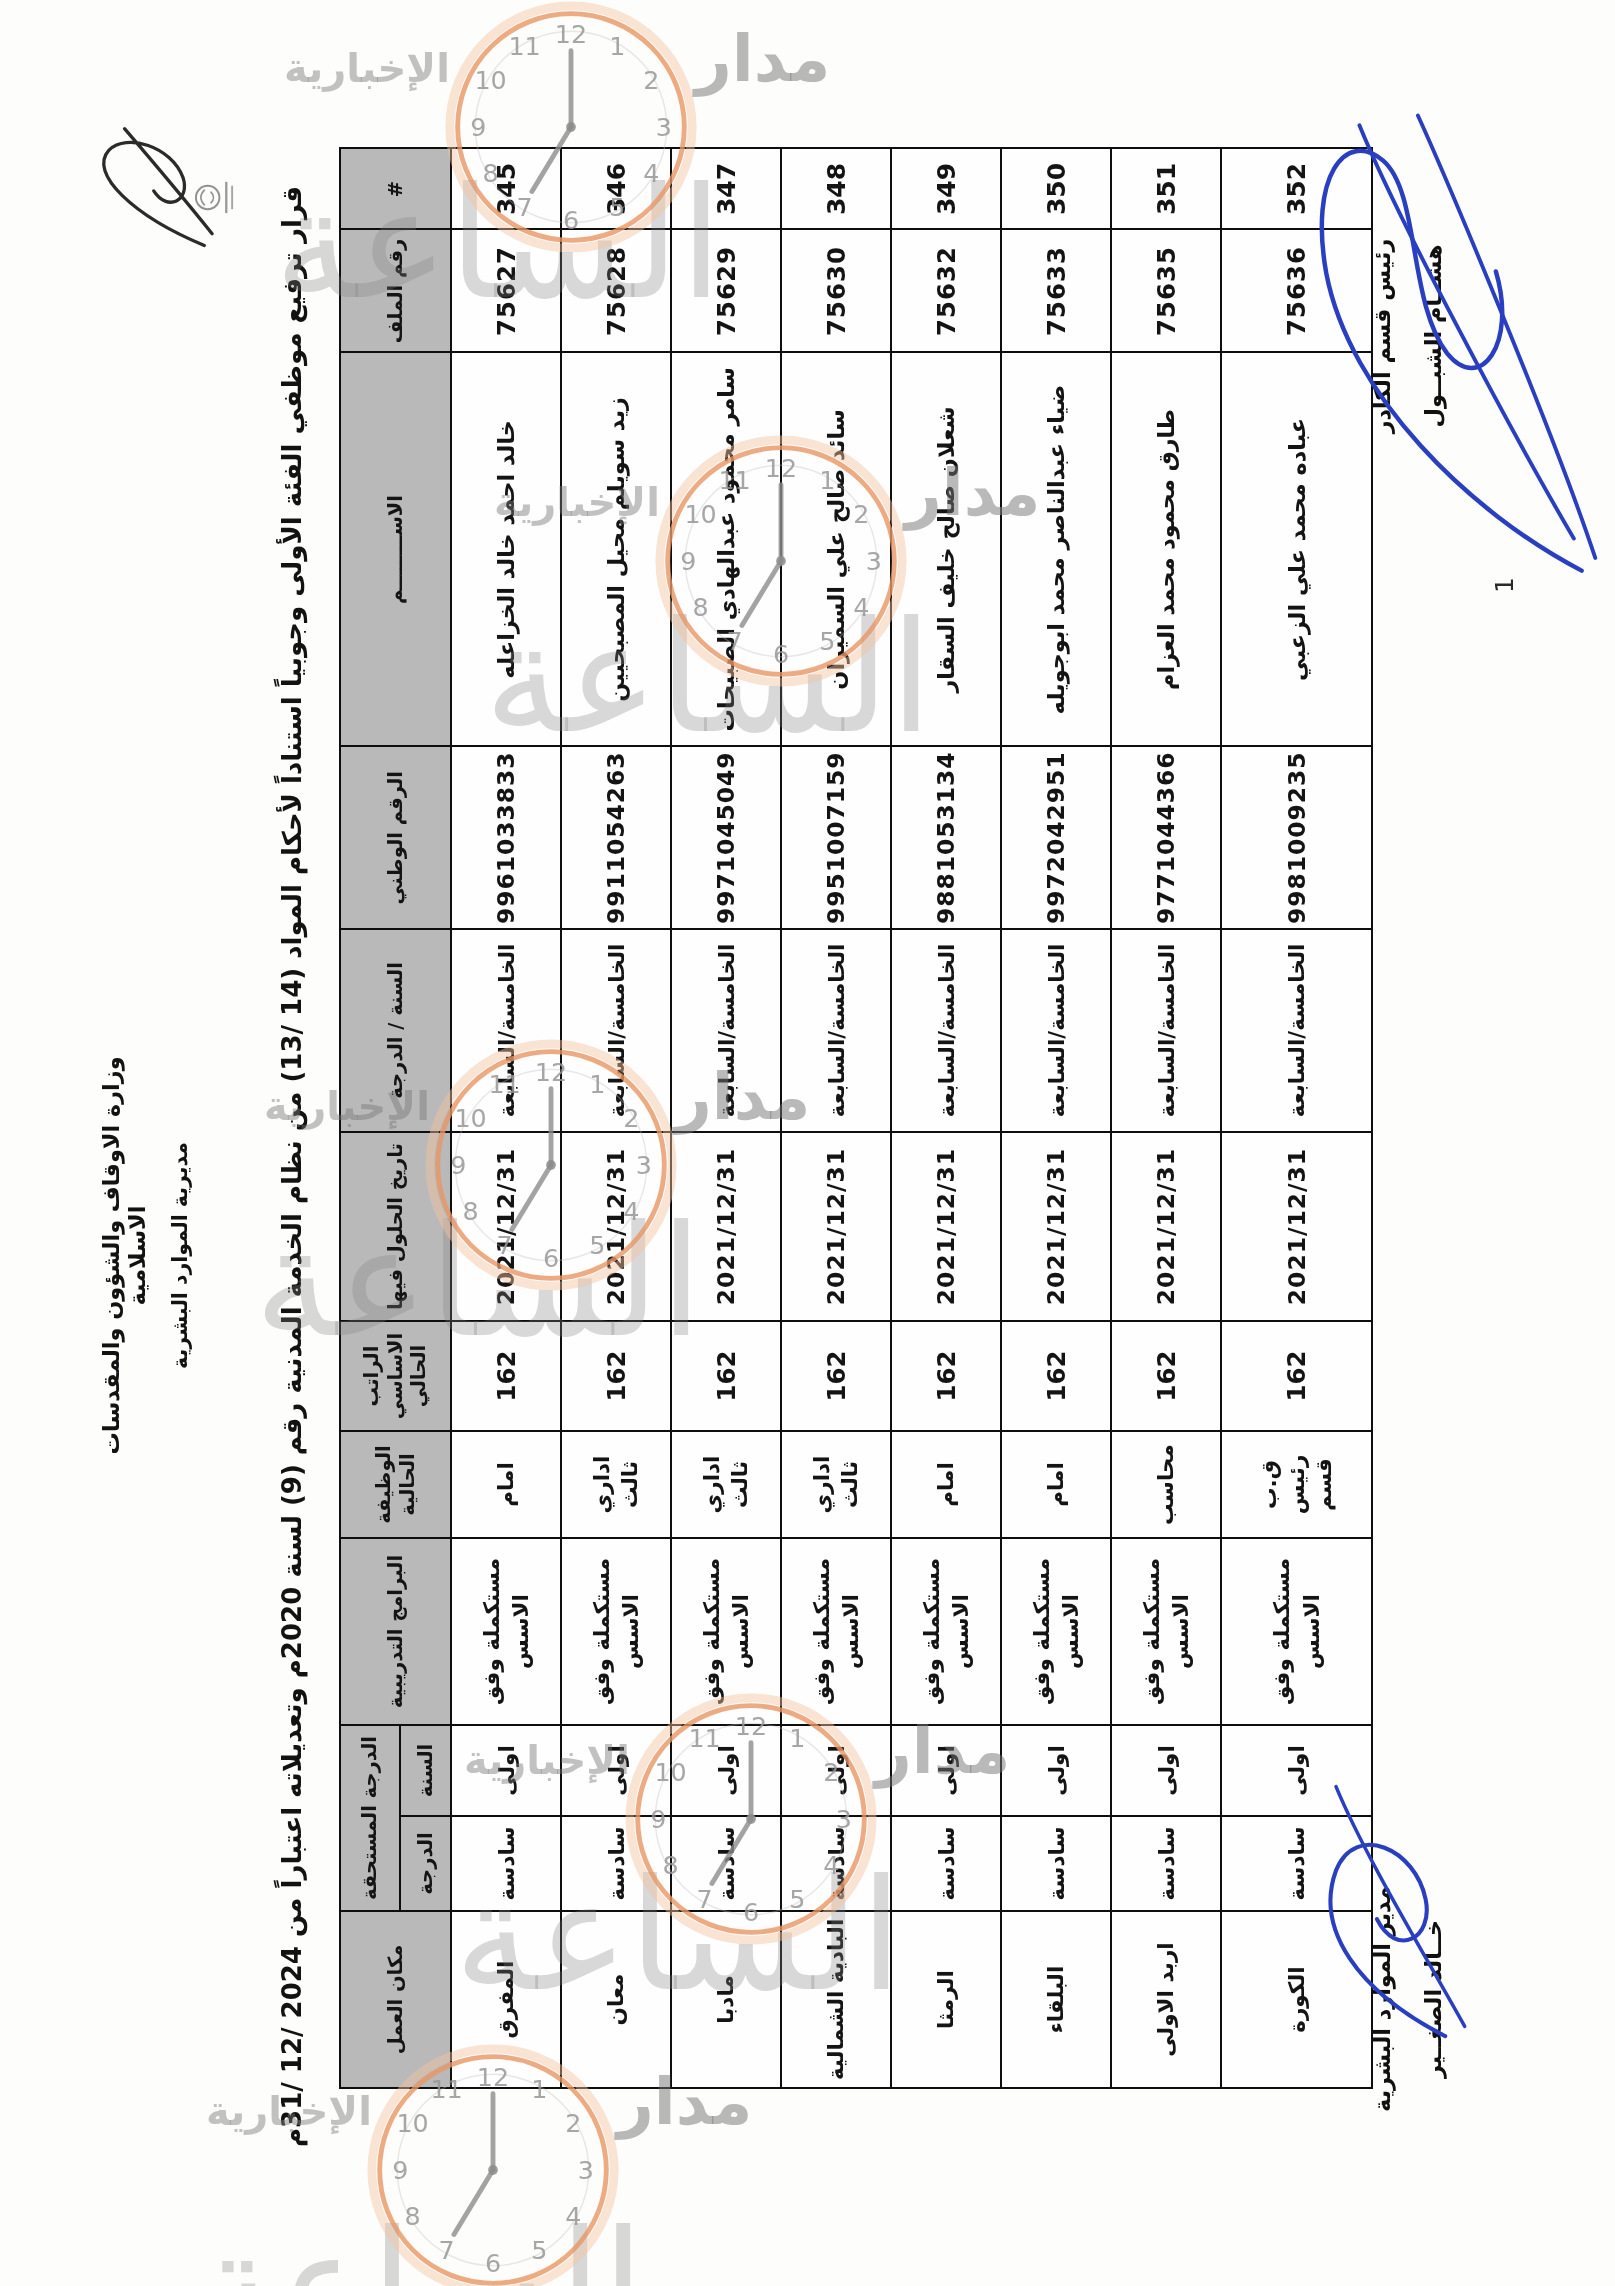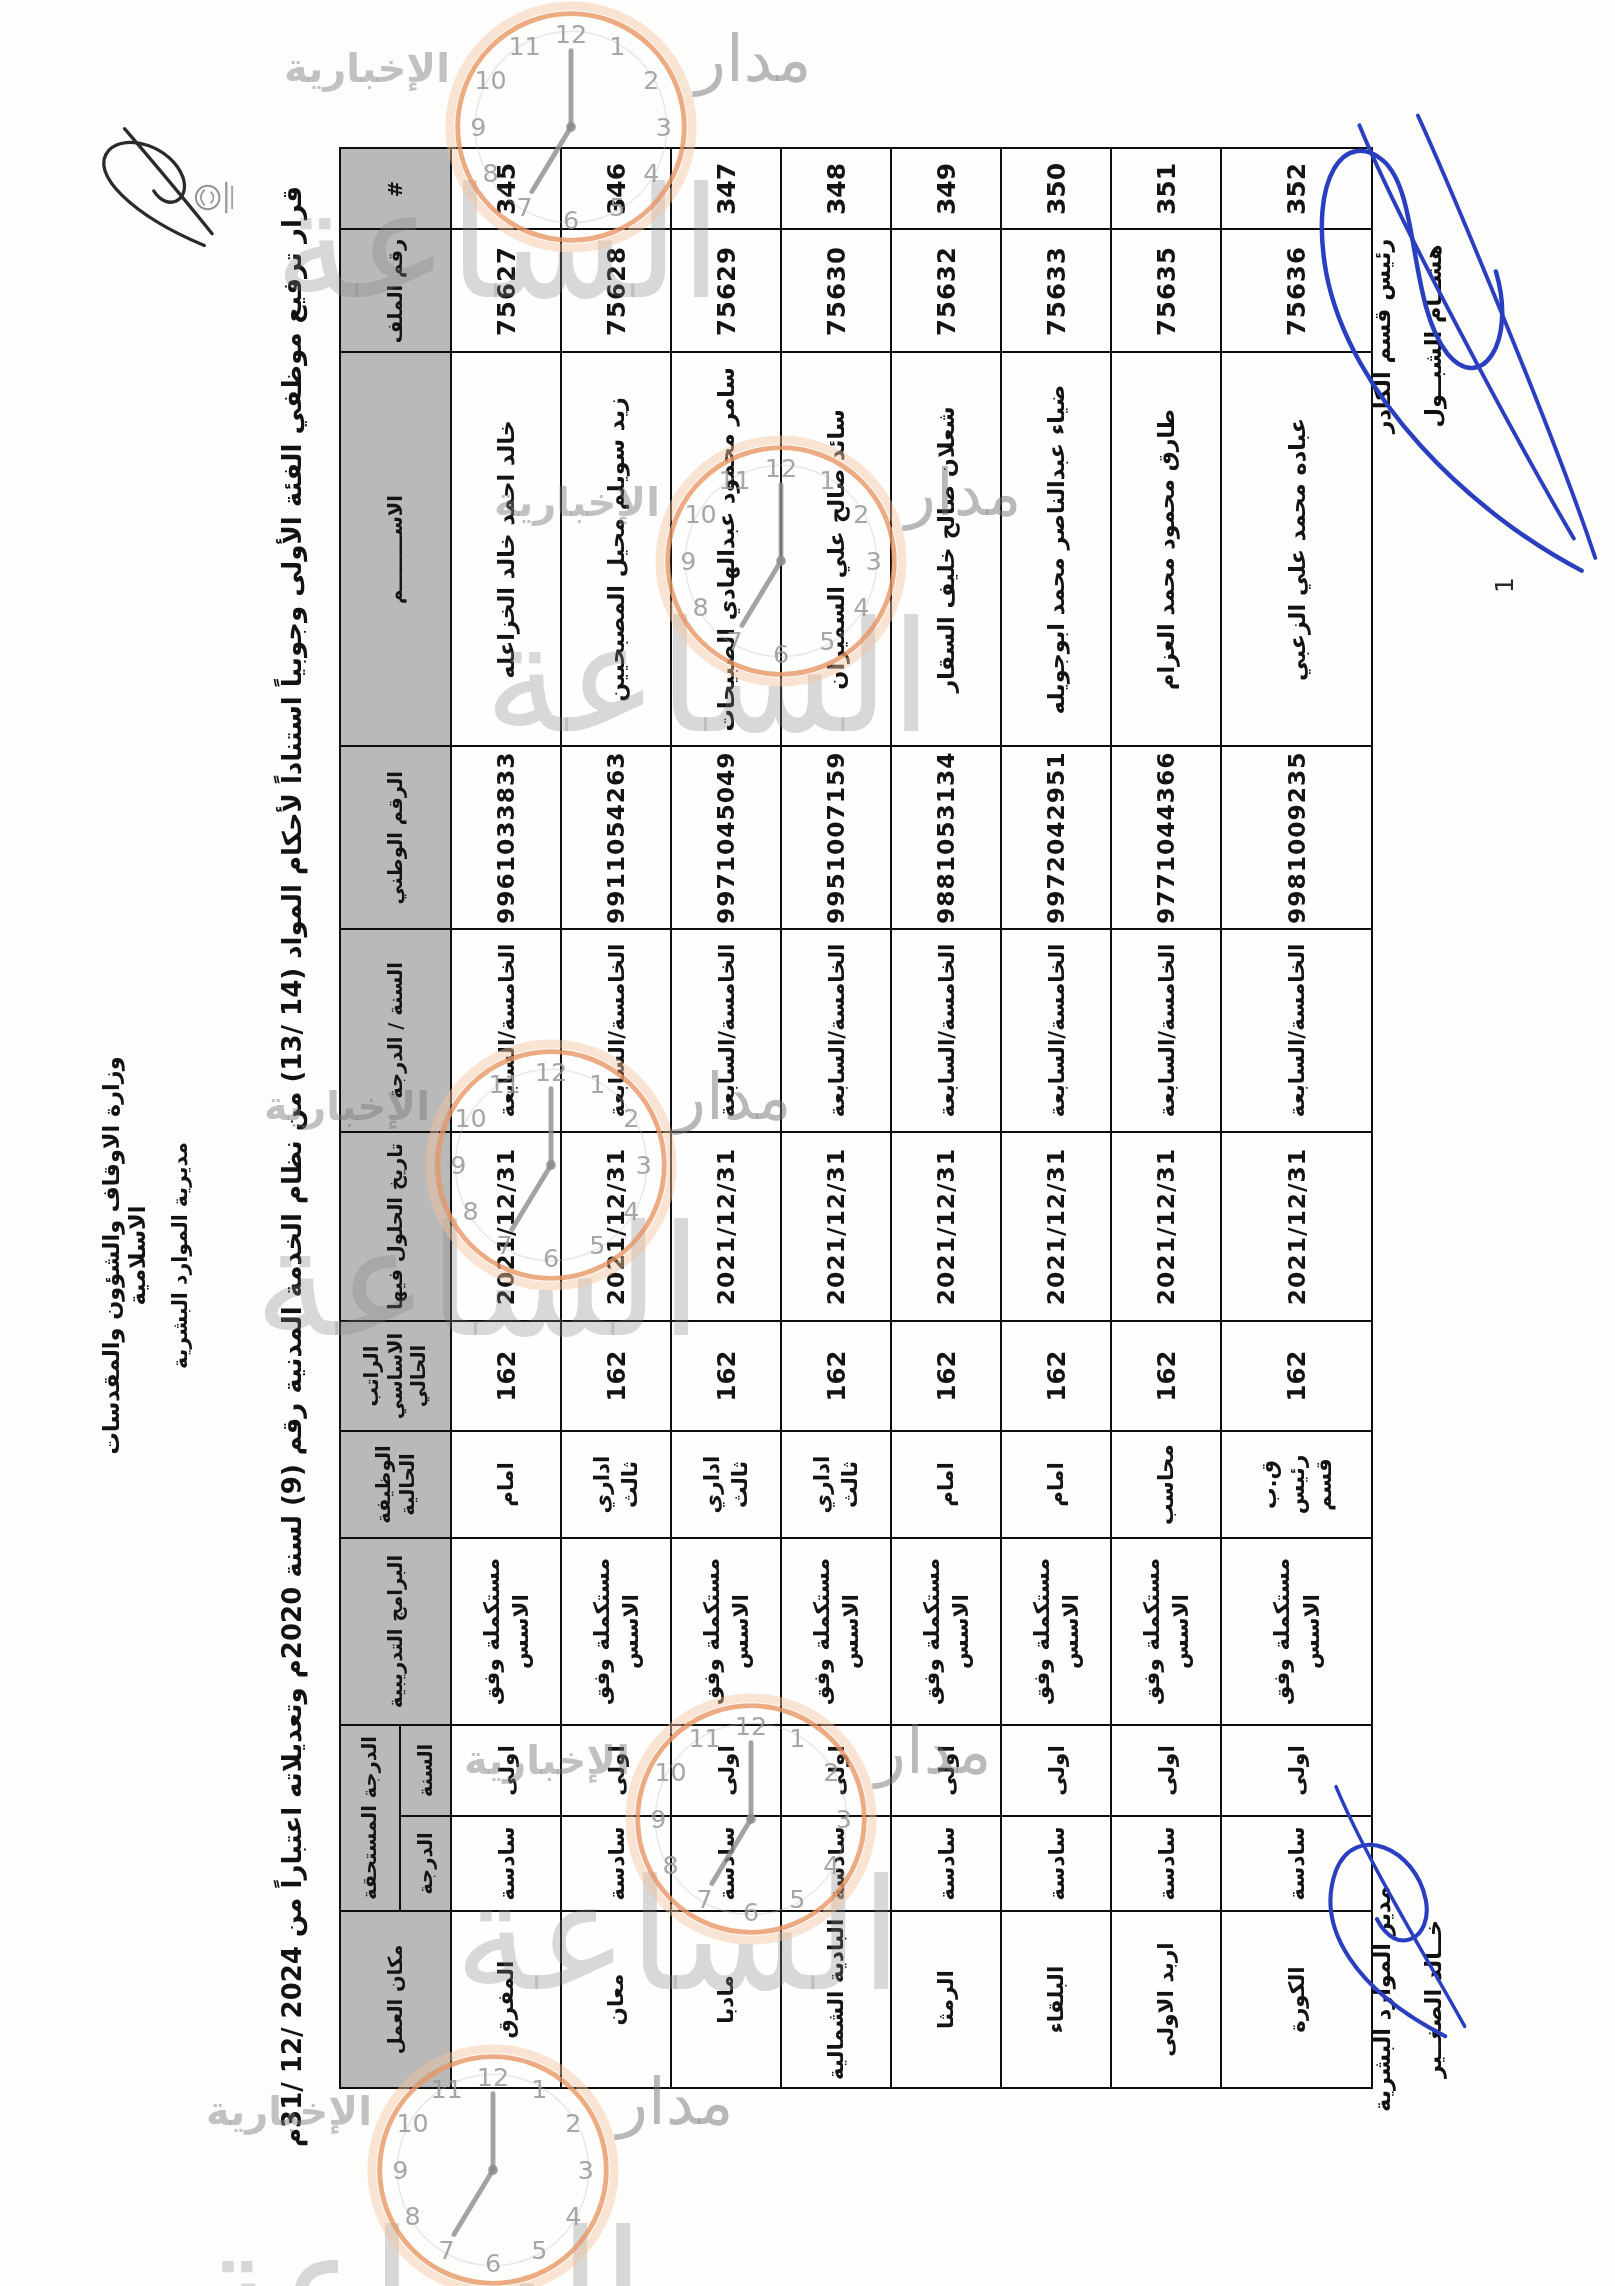--- a/index.html
+++ b/index.html
@@ -62,21 +62,21 @@
   #sig-left{left:105px;top:1369px;width:366px;}
   svg.flourish{position:absolute;pointer-events:none;z-index:3;}
   #fl-right{left:1692px;top:1289px;}
   #fl-left{left:239px;top:1297px;}
   .pageno{position:absolute;left:1694px;top:1490px;font-size:25px;color:#2a2a2a;}
   .paraph{position:absolute;left:2024px;top:66px;}
   .ministamp{position:absolute;left:2066px;top:193px;opacity:.75;}
   
   #wm{position:absolute;top:0;left:0;width:1615px;height:2287px;z-index:6;pointer-events:none;overflow:hidden;}
   .wm{position:absolute;width:644px;height:478px;}
-  .wm .madar{position:absolute;left:417px;top:51px;font-size:64px;font-weight:normal;color:rgba(115,115,115,0.50);}
+  .wm .madar{position:absolute;left:417px;top:51px;font-size:64px;font-weight:bold;color:rgba(115,115,115,0.50);}
   .wm .akhb{position:absolute;left:5.9px;top:74px;font-size:40px;font-weight:bold;color:rgba(120,120,120,0.45);}
   .wm .saa{position:absolute;left:-3.9px;top:183px;font-size:154px;font-weight:normal;color:rgba(130,130,130,0.30);letter-spacing:5.9px;}
   .wm svg{position:absolute;left:166px;top:29px;}
 </style>
 </head>
 <body>
 
 <div id="page">
 
   <div class="ministry">

